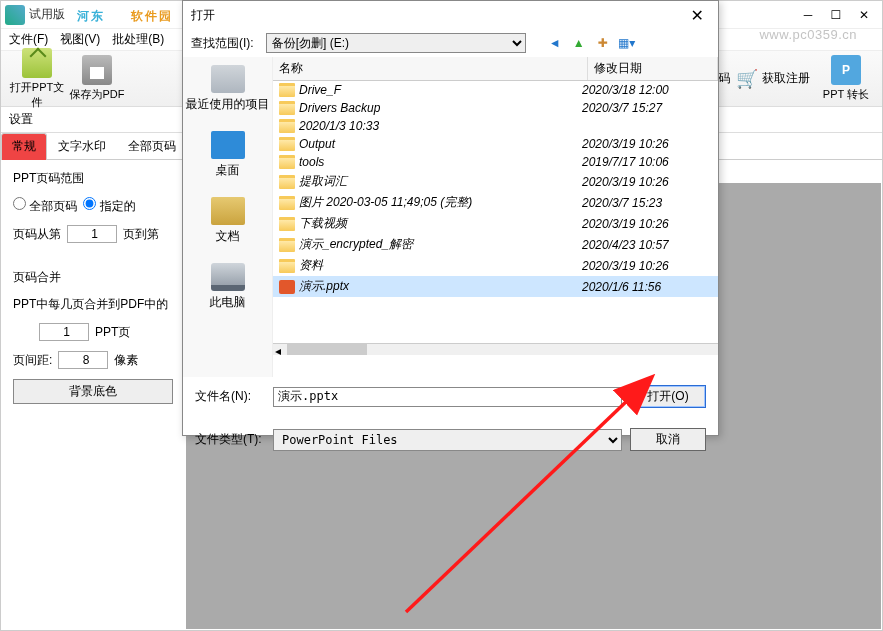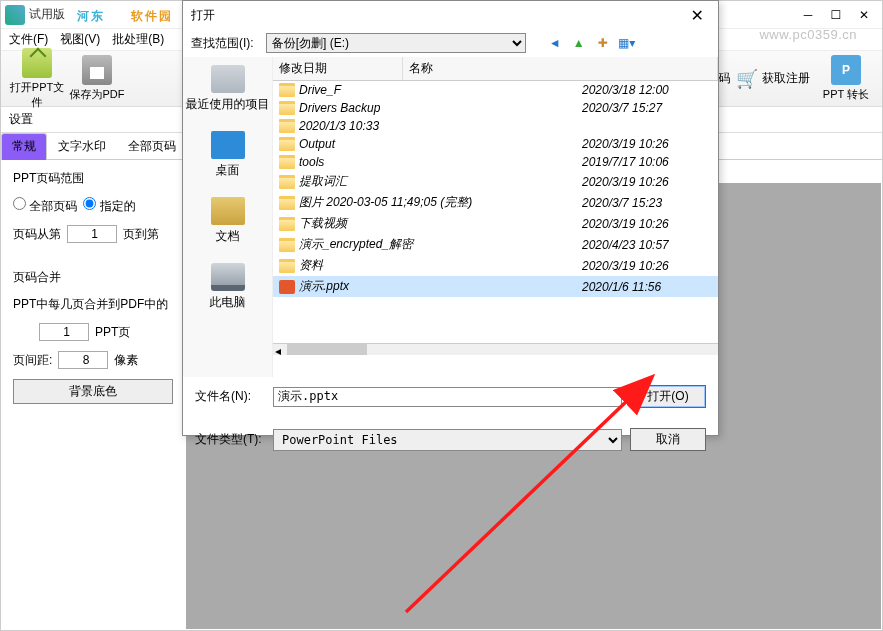--- a/index.html
+++ b/index.html
@@ -23,21 +23,21 @@
     .toolbar { height: 56px; background: linear-gradient(#fafafa,#f0f0f0); display: flex; align-items: center; padding: 0 6px; border-bottom: 1px solid #ddd; }
     .tool-btn { width: 60px; text-align: center; cursor: pointer; padding: 2px; }
     .tool-btn .ico { width: 30px; height: 30px; margin: 0 auto 2px; }
     .tool-btn .lbl { font-size: 11px; }
     .toolbar-right { margin-left: auto; display: flex; gap: 6px; align-items: center; }
     .reg-btn { display: flex; align-items: center; gap: 3px; cursor: pointer; }
     
     .settings-label { padding: 4px 8px; background: #fff; border-bottom: 1px solid #ddd; }
     .tabs { display: flex; border-bottom: 1px solid #ccc; }
     .tab { padding: 4px 10px; cursor: pointer; border: 1px solid transparent; border-bottom: none; }
-    .tab.active { background: #8b5cf6; border-color: #ccc; border-radius: 3px 3px 0 0; margin-bottom: -1px; }
+    .tab.active { background: #ef4444; border-color: #ccc; border-radius: 3px 3px 0 0; margin-bottom: -1px; }
     
     .panel { padding: 10px 12px; display: flex; flex-direction: column; gap: 10px; }
     .panel input[type=number],.panel input[type=text]{ width:50px; border:1px solid #aaa; padding:1px 3px; text-align:right; }
     .panel .row { display:flex; align-items:center; gap:6px; }
     .wide-btn { width:160px; padding:3px; border:1px solid #888; background:#eee; cursor:pointer; text-align:center; }
     
     .content-area { position:absolute; top:182px; left:185px; right:1px; bottom:1px; background:#aaa; }
     
     
     .dialog { position:absolute; top:0; left:182px; width:537px; height:436px; background:#fff; border:1px solid #888; box-shadow:2px 2px 8px rgba(0,0,0,.2); }
@@ -194,22 +194,22 @@
           <div class="pic" style="background:linear-gradient(#e6c971,#caa33e);border-radius:2px"></div>
           <div>文档</div>
         </div>
       <div class="place">
           <div class="pic" style="background:linear-gradient(#cfd5db,#9aa3ad);border-radius:3px;border-bottom:6px solid #5b6673"></div>
           <div>此电脑</div>
         </div>
     </div>
     <div class="filelist">
       <div class="fl-head">
+        <div class="col name">名称</div>
         <div class="col date">修改日期</div>
-        <div class="col name">名称</div>
       </div>
       <div class="fl-rows" id="fl-rows">
           <div class="fl-row">
             <div class="fic fld"></div>
             <div class="nm">Drive_F</div>
             <div class="dt">2020/3/18 12:00</div>
           </div>
           <div class="fl-row">
             <div class="fic fld"></div>
             <div class="nm">Drivers Backup</div>

